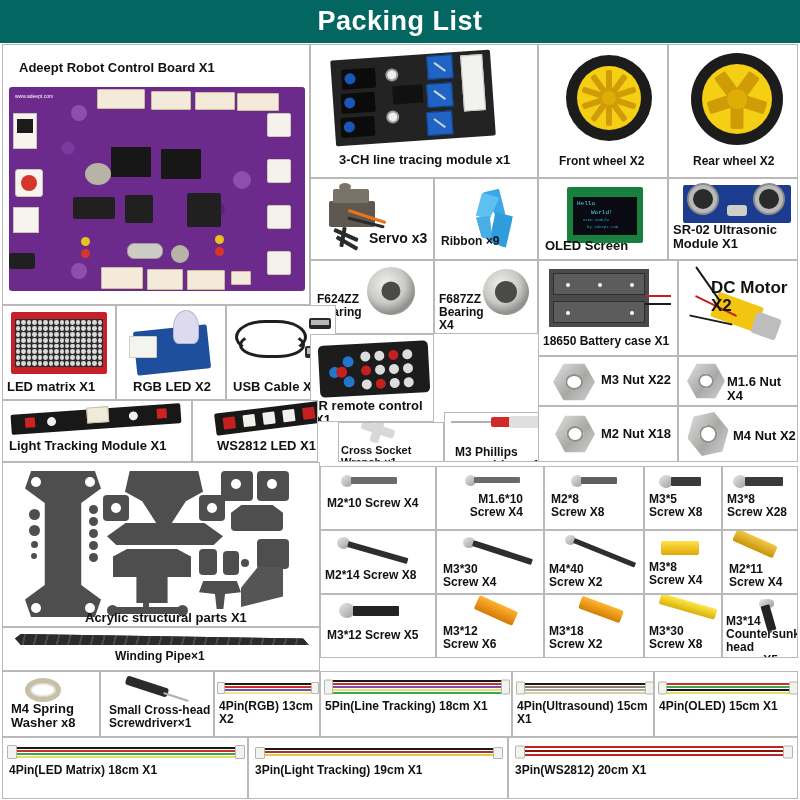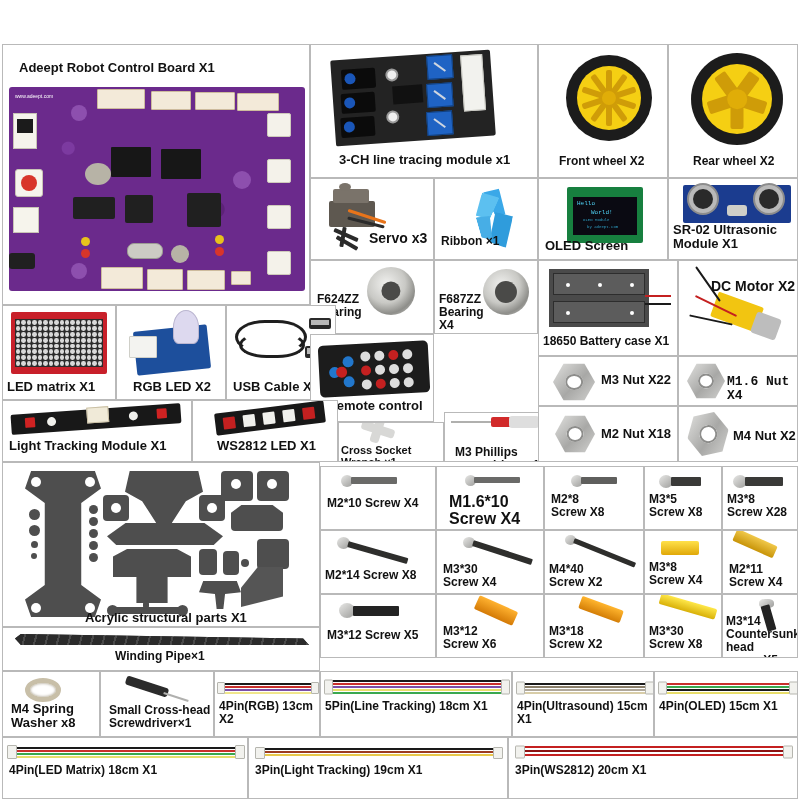--- a/index.html
+++ b/index.html
@@ -185,20 +185,23 @@
   .cable .wires { position:absolute; left:0; right:0; top:0; bottom:0; }
   .cable .wires span { position:absolute; left:0; right:0; height:2px; }
   .cable .hdr { position:absolute; top:50%; transform:translateY(-50%);
      background:#f2f2ee; border:1px solid #b5b5ae; border-radius:1px; }
 </style>
 </head>
 <body>
 
 <div id="page">
 
+  <div class="banner">
+    <div class="banner-title">Packing List</div>
+  </div>
 
   <div class="cell" style="left:2px; top:44px; width:308px; height:261px;">
     <div class="cap" style="left:16px; top:16px; font-size:13px;">Adeept Robot Control Board X1</div>
     <div class="pcb" style="left:6px; top:42px; width:296px; height:204px;">
       <div class="url" style="left:6px; top:6px;">www.adeept.com</div>
 
       <div class="conn" style="left:88px; top:2px; width:48px; height:20px;"></div>
       <div class="conn" style="left:142px; top:4px; width:40px; height:19px;"></div>
       <div class="conn" style="left:186px; top:5px; width:40px; height:18px;"></div>
       <div class="conn" style="left:228px; top:6px; width:42px; height:18px;"></div>
@@ -315,21 +318,21 @@
     <div>
       <div class="ribbon-l" style="left:54px; top:8px; width:16px; height:30px;
           transform:rotate(-28deg); clip-path:polygon(0 0,100% 14%,60% 100%,0 86%);"></div>
       <div class="ribbon-l" style="left:42px; top:14px; width:18px; height:26px;
           transform:rotate(24deg); clip-path:polygon(0 10%,100% 0,100% 90%,20% 100%); background:#5cc0f0;"></div>
       <div class="ribbon-l" style="left:56px; top:34px; width:20px; height:34px;
           transform:rotate(8deg); clip-path:polygon(10% 0,100% 6%,86% 100%,0 90%); background:#2f9cdc;"></div>
       <div class="ribbon-l" style="left:44px; top:36px; width:14px; height:26px;
           transform:rotate(-16deg); clip-path:polygon(0 0,100% 10%,70% 100%,0 80%); background:#47aee6;"></div>
     </div>
-    <div class="cap" style="left:6px; top:56px; font-size:12px;">Ribbon ×1</div>
+    <div class="cap" style="left:6px; top:56px; font-size:12px;">Ribbon ×9</div>
   </div>
 
   <div class="cell" style="left:538px; top:178px; width:130px; height:82px;">
     <div class="oled-pcb" style="left:28px; top:8px; width:76px; height:56px;">
       <div class="oled-scr" style="left:6px; top:10px; width:64px; height:38px;">
         <div class="oled-txt" style="left:4px; top:3px;">Hello</div>
         <div class="oled-txt" style="left:18px; top:12px;">World!</div>
         <div class="oled-txt" style="left:10px; top:21px; font-size:4px; color:#2e9cc0;">OLED Module</div>
         <div class="oled-txt" style="left:14px; top:28px; font-size:4px; color:#2e9cc0;">by adeept.com</div>
       </div>
@@ -378,21 +381,21 @@
   </div>
 
   <div class="cell" style="left:678px; top:260px; width:120px; height:96px;">
     <div>
       <div class="dcm-body" style="left:34px; top:38px; width:48px; height:26px; transform:rotate(20deg);"></div>
       <div class="dcm-can" style="left:74px; top:54px; width:26px; height:22px; transform:rotate(20deg);"></div>
       <div class="dcm-w" style="left:8px; top:22px; width:42px; background:#1a1a1a; transform:rotate(55deg);"></div>
       <div class="dcm-w" style="left:14px; top:44px; width:46px; background:#c42020; transform:rotate(26deg);"></div>
       <div class="dcm-w" style="left:10px; top:58px; width:44px; background:#1a1a1a; transform:rotate(12deg);"></div>
     </div>
-    <div class="cap" style="left:32px; top:18px; font-size:14px;">DC Motor X2</div>
+    <div class="cap" style="left:32px; top:18px; font-size:17px;">DC Motor X2</div>
   </div>
 
   <div class="cell" style="left:2px; top:305px; width:114px; height:95px;">
     <div class="lmx" style="left:8px; top:6px; width:96px; height:62px;">
       <div class="grid" style="left:4px; top:7px; width:88px; height:48px;
            grid-template-columns:repeat(16,1fr); grid-template-rows:repeat(8,1fr);">
         <i></i>
           <i></i>
           <i></i>
           <i></i>
@@ -577,35 +580,35 @@
     <div class="nut" style="left:14px; top:6px; width:42px; height:38px;">
         <i></i>
       </div>
     <div class="cap" style="left:62px; top:16px; font-size:13px;">M3 Nut  X22</div>
   </div>
 
   <div class="cell" style="left:678px; top:356px; width:120px; height:50px;">
     <div class="nut" style="left:8px; top:6px; width:38px; height:36px;">
         <i></i>
       </div>
-    <div class="cap" style="left:48px; top:18px; font-size:13px;font-family:Liberation Mono, monospace;">M1.6 Nut X4</div>
+    <div class="cap" style="left:48px; top:18px; font-size:13px;">M1.6 Nut X4</div>
   </div>
 
   <div class="cell" style="left:2px; top:400px; width:190px; height:62px;">
     <div class="ltbar" style="left:8px; top:8px; width:170px; height:20px; transform:rotate(-4deg);">
       <div class="led" style="left:14px; top:4px; width:10px; height:10px;"></div>
       <div class="wled" style="left:36px; top:5px; width:9px; height:9px; border-radius:50%;"></div>
       <div class="conn" style="left:76px; top:-2px; width:22px; height:16px;"></div>
       <div class="wled" style="left:118px; top:5px; width:9px; height:9px; border-radius:50%;"></div>
       <div class="led" style="left:146px; top:4px; width:10px; height:10px;"></div>
     </div>
     <div class="cap" style="left:6px; top:38px; font-size:13px;">Light Tracking Module  X1</div>
   </div>
 
-  <div class="cell" style="left:192px; top:400px; width:146px; height:62px;text-decoration:underline;">
+  <div class="cell" style="left:192px; top:400px; width:126px; height:62px;text-decoration:underline;">
     <div class="ltbar" style="left:22px; top:6px; width:110px; height:22px; transform:rotate(-7deg);">
       <div class="led" style="left:8px;  top:5px; width:12px; height:12px; background:#c42020;"></div>
       <div class="wled" style="left:28px; top:5px; width:12px; height:12px;"></div>
       <div class="wled" style="left:48px; top:5px; width:12px; height:12px;"></div>
       <div class="wled" style="left:68px; top:5px; width:12px; height:12px;"></div>
       <div class="led" style="left:88px; top:5px; width:12px; height:12px; background:#c42020;"></div>
     </div>
     <div class="cap" style="left:24px; top:38px; font-size:13px;">WS2812 LED  X1</div>
   </div>
 
@@ -709,21 +712,21 @@
       <div class="head" style="left:0; top:0; width:12px; height:12px;"></div>
       <div class="shaft" style="left:10px; top:2px; width:46px; height:7px; background:#6a6a68;"></div>
     </div>
     <div class="cap" style="left:6px; top:30px; font-size:12px;">M2*10 Screw X4</div>
   </div>
   <div class="cell" style="left:436px; top:466px; width:108px; height:64px;">
     <div class="screw" style="left:28px; top:8px;">
       <div class="head" style="left:0; top:0; width:11px; height:11px;"></div>
       <div class="shaft" style="left:9px; top:2px; width:46px; height:6px; background:#6a6a68;"></div>
     </div>
-    <div class="cap" style="left:12px; top:26px; font-size:16px; width:74px;">M1.6*10 Screw X4</div>
+    <div class="cap" style="left:12px; top:26px; font-size:12px; width:74px;text-align:right;">M1.6*10 Screw X4</div>
   </div>
   <div class="cell" style="left:544px; top:466px; width:100px; height:64px;">
     <div class="screw" style="left:26px; top:8px;">
       <div class="head" style="left:0; top:0; width:12px; height:12px;"></div>
       <div class="shaft" style="left:10px; top:2px; width:36px; height:7px; background:#5f5f5d;"></div>
     </div>
     <div class="cap" style="left:6px; top:26px; font-size:12px; width:66px;">M2*8 Screw X8</div>
   </div>
   <div class="cell" style="left:644px; top:466px; width:78px; height:64px;">
     <div class="screw" style="left:14px; top:8px;">

